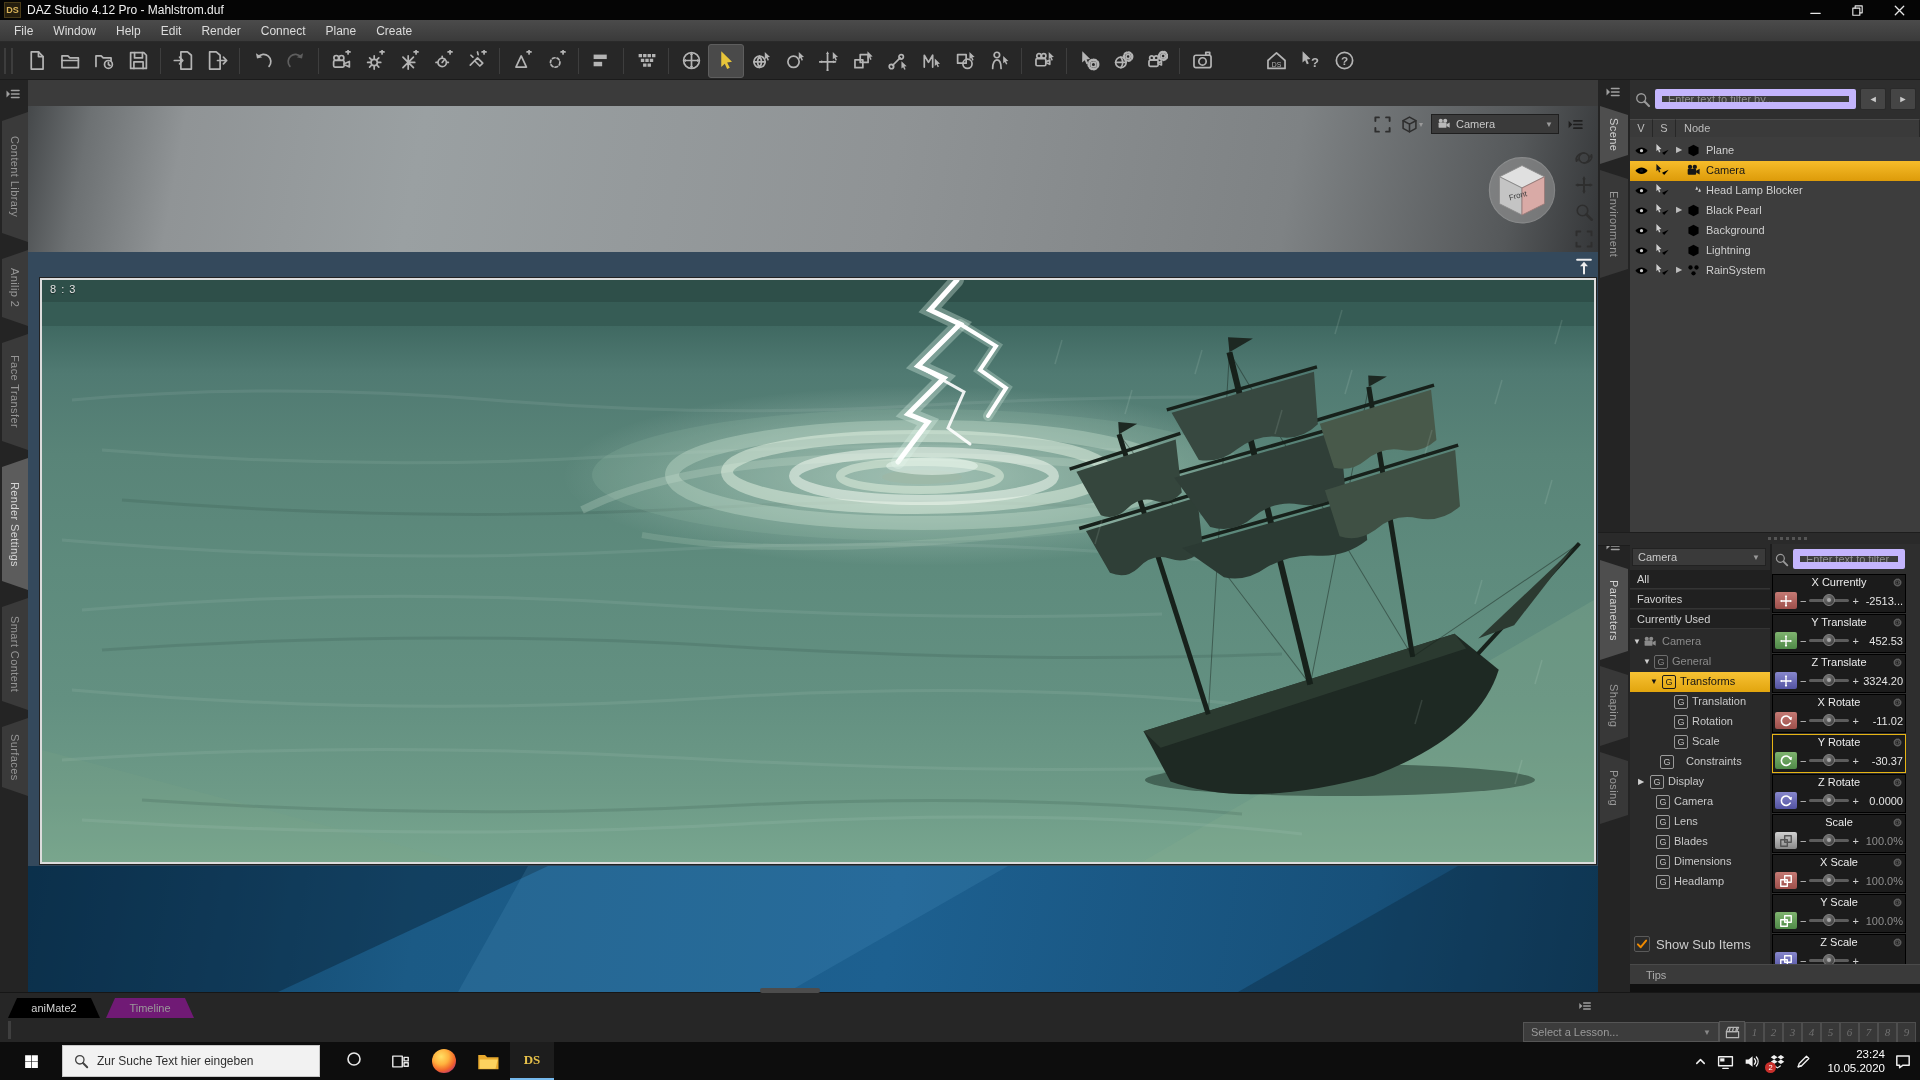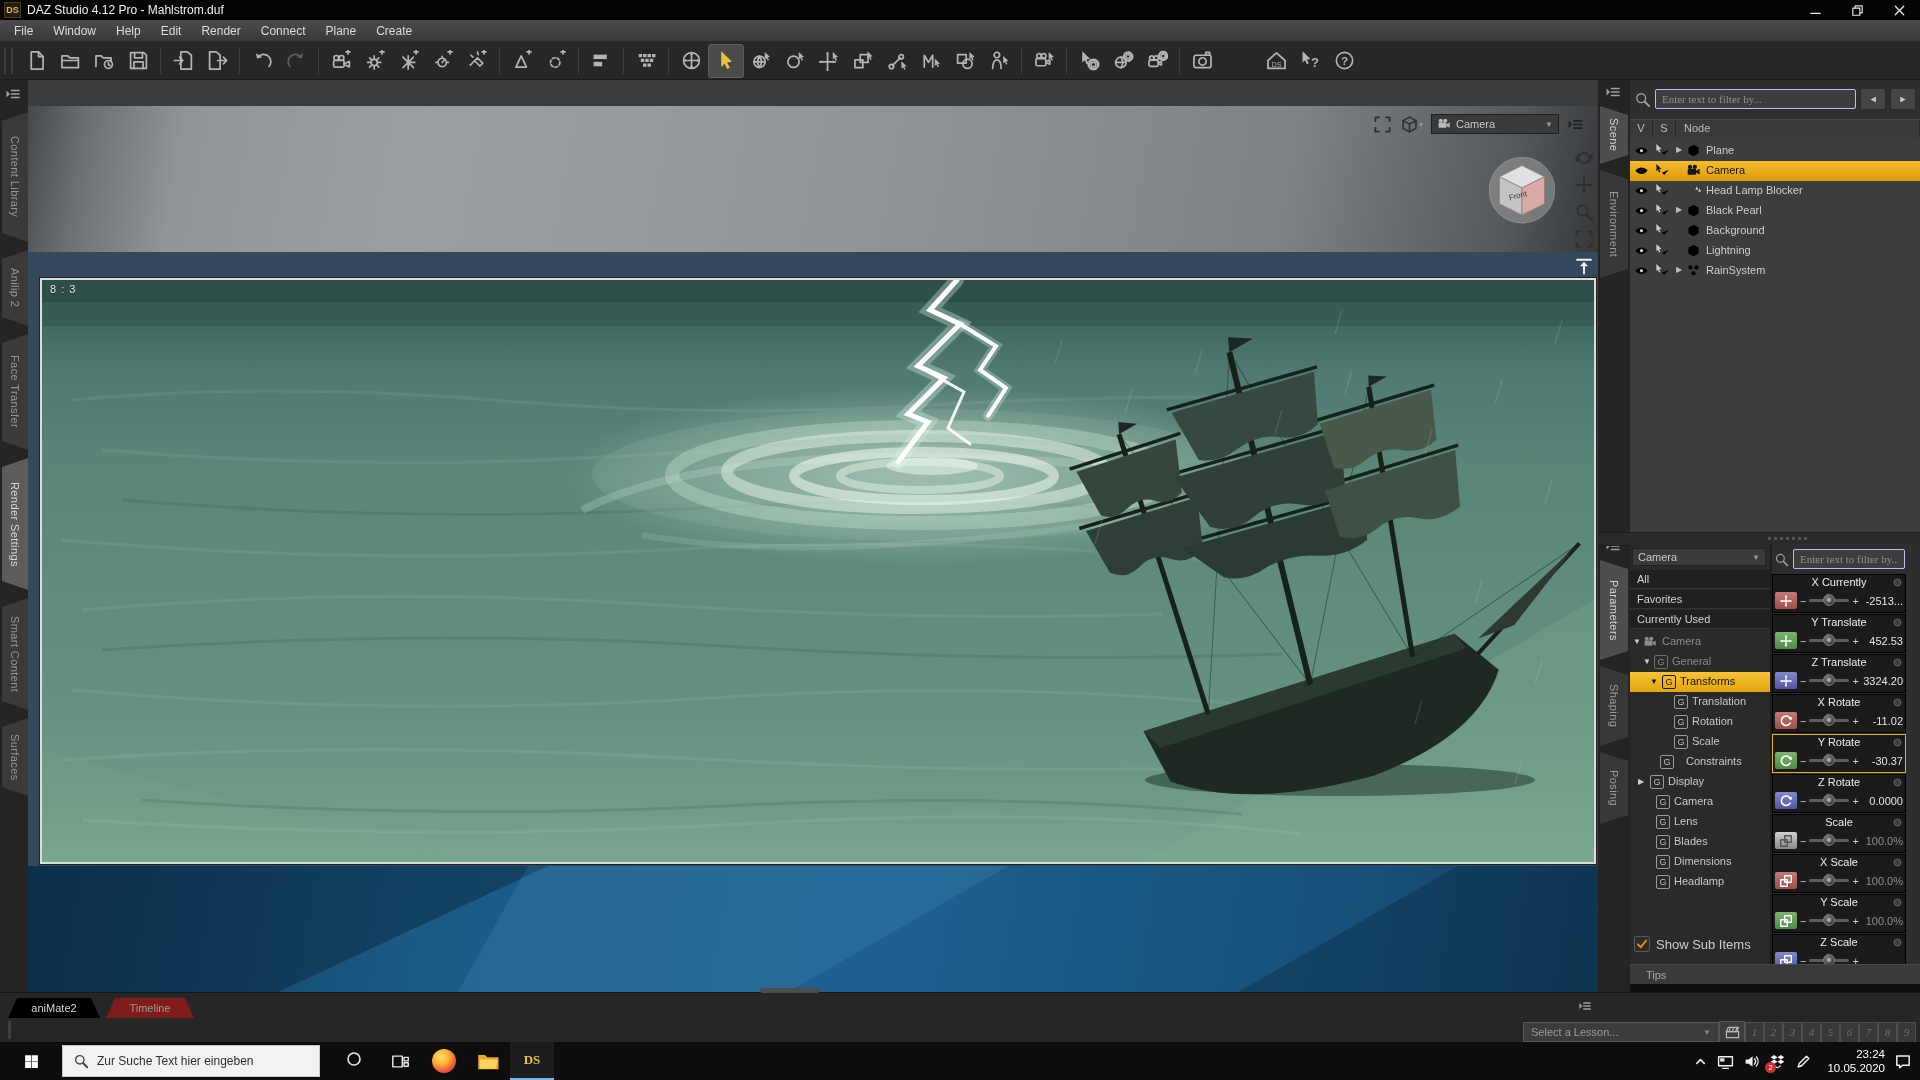--- a/index.html
+++ b/index.html
@@ -66,22 +66,22 @@
   
   #rstrip{left:1598px;top:80px;width:32px;height:912px;background:#242424;}
   .vtabR{position:absolute;left:2px;width:28px;background:#383838;color:#9a9a9a;
          clip-path:polygon(0 0,100% 9px,100% calc(100% - 9px),0 100%);
          display:flex;align-items:center;justify-content:center;}
   .vtabR.active{background:#4e4e4e;color:#d2d2d2;}
   .paneicon{color:#9f9f9f;}
 
   #scenepanel{left:1630px;top:80px;width:290px;height:452px;background:#2e2e2e;}
   .filterrow{position:absolute;display:flex;align-items:center;gap:4px;}
-  .finput{background:#3d3d3d;border:1px solid #c4b5fd;border-radius:2px;color:#cccccc;font-size:11px;
-          height:20px;padding:0 6px;box-sizing:border-box;font-family:Liberation Serif, serif;}
+  .finput{background:#3d3d3d;border:7px solid #c4b5fd;border-radius:2px;color:#cccccc;font-size:11px;
+          height:20px;padding:0 6px;box-sizing:border-box;font-family:Liberation Sans, sans-serif;}
   .finput::placeholder{color:#8f8f8f;}
   .arrbtn{width:24px;height:20px;background:#454545;border:1px solid #2a2a2a;border-radius:2px;color:#c9c9c9;
           display:flex;align-items:center;justify-content:center;font-size:9px;}
   #sceneheader{position:absolute;left:0;top:39px;width:290px;height:18px;background:#3a3a3a;display:flex;font-size:11px;color:#bdbdbd;}
   .shcell{border-right:1px solid #272727;border-top:1px solid #4a4a4a;box-sizing:border-box;height:18px;line-height:17px;text-align:center;}
   #scenetree{position:absolute;left:0;top:57px;width:290px;height:395px;background:#3d3d3d;overflow:hidden;}
   .snode{position:absolute;left:0;width:290px;height:20px;color:#cfcfcf;font-size:11px;}
   .snode.sel{background:linear-gradient(#f6bc2a,#dd9b09);color:#161616;}
   .snode .ni{position:absolute;width:15px;height:15px;top:2px;}
   .snode .exp{position:absolute;left:46px;top:4px;font-size:8px;color:#bdbdbd;}
@@ -129,21 +129,21 @@
          background:radial-gradient(circle at 35% 30%,#7a7a7a,#2e2e2e);border:1px solid #848484;box-sizing:border-box;}
   .pknob::after{content:"";position:absolute;left:3px;top:3px;width:4px;height:4px;border-radius:50%;background:#a8a8a8;}
   .pval{flex:1;text-align:right;color:#e4e4e4;font-size:11px;}
   .pval.dim{color:#8e8e8e;}
 
   #tipsbar{left:1630px;top:964px;width:290px;height:20px;background:#3a3a3a;border-top:1px solid #4a4a4a;
            color:#ababab;font-size:11px;line-height:20px;padding-left:16px;box-sizing:border-box;}
 
   
   #bottomdock{left:0;top:992px;width:1920px;height:50px;background:#262626;border-top:1px solid #161616;}
-  .btab{position:absolute;top:5px;height:20px;line-height:20px;text-align:center;font-size:11px;color:#9a9a9a;background:#7f1d1d;
+  .btab{position:absolute;top:5px;height:20px;line-height:20px;text-align:center;font-size:11px;color:#9a9a9a;background:#701a75;
         clip-path:polygon(9px 0,calc(100% - 9px) 0,100% 100%,0 100%);}
   .btab.active{background:#000000;color:#d5d5d5;}
   #lessonbar{position:absolute;right:4px;top:28px;display:flex;align-items:center;gap:0;}
   #lessondrop{width:196px;height:20px;background:#3c3c3c;border:1px solid #555;color:#9a9a9a;font-size:11px;
               display:flex;align-items:center;padding:0 7px;box-sizing:border-box;}
   #lessondrop .car{margin-left:auto;font-size:8px;color:#888;}
   .numbtn{width:17px;height:19px;background:#383838;border:1px solid #4e4e4e;color:#6f6f6f;
           font-family:"Liberation Serif",serif;font-style:italic;font-size:11px;display:flex;align-items:center;justify-content:center;}
   .clapbtn{width:24px;height:20px;background:#3c3c3c;border:1px solid #555;color:#b5b5b5;display:flex;align-items:center;justify-content:center;}
 

